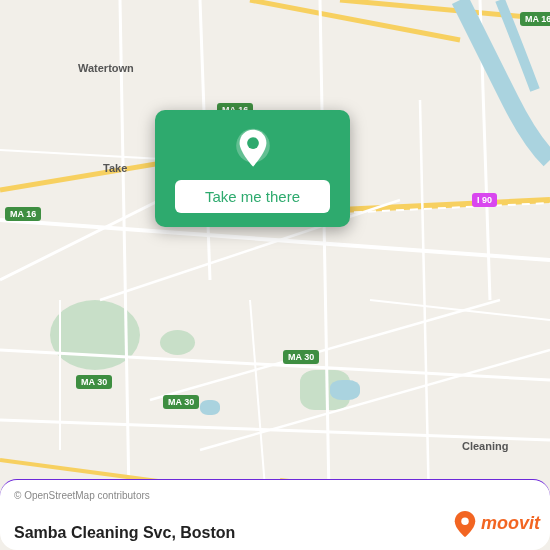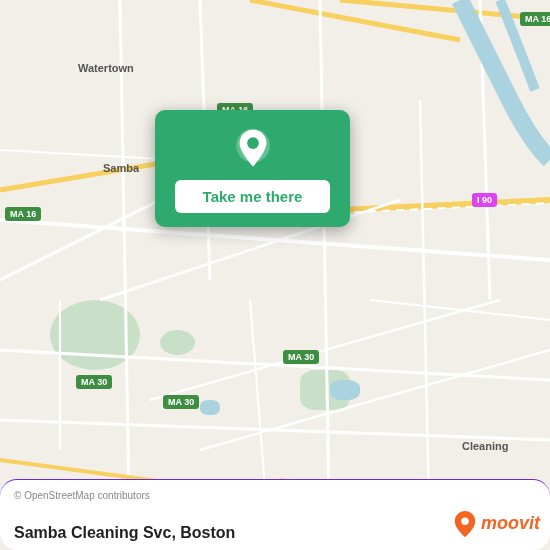--- a/index.html
+++ b/index.html
@@ -88,21 +88,21 @@
       margin-bottom: 10px;
     }
 
     #popup-button {
       background-color: white;
       color: #2eaa6e;
       border: none;
       border-radius: 6px;
       padding: 8px 22px;
       font-size: 15px;
-      font-weight: bold;
+      font-weight: normal;
       cursor: pointer;
       width: 100%;
       text-align: center;
     }
 
     
     #bottom-bar {
       position: absolute;
       bottom: 0;
       left: 0;
@@ -199,21 +199,21 @@
       <path d="M 500 0 Q 520 50 535 90" stroke="#aad3df" stroke-width="10" fill="none"></path>
 
       <line x1="0" y1="150" x2="180" y2="160" stroke="white" stroke-width="2"></line>
       <line x1="60" y1="300" x2="60" y2="450" stroke="white" stroke-width="2"></line>
       <line x1="370" y1="300" x2="550" y2="320" stroke="white" stroke-width="2"></line>
       <line x1="250" y1="300" x2="270" y2="550" stroke="white" stroke-width="2"></line>
     </svg>
 
     <span class="map-label" style="top:62px;left:78px;">Watertown</span>
     <span class="map-label" style="top:440px;left:462px;">Cleaning</span>
-    <span class="map-label" style="top:162px;left:103px;">Samba</span>
+    <span class="map-label" style="top:162px;left:103px;">Take</span>
 
     <span class="highway-badge" style="top:12px;left:520px;">MA 16</span>
     <span class="highway-badge" style="top:103px;left:217px;">MA 16</span>
     <span class="highway-badge" style="top:207px;left:5px;">MA 16</span>
     <span class="highway-badge highway-badge-blue" style="top:193px;left:472px;">I 90</span>
     <span class="highway-badge" style="top:375px;left:76px;">MA 30</span>
     <span class="highway-badge" style="top:395px;left:163px;">MA 30</span>
     <span class="highway-badge" style="top:350px;left:283px;">MA 30</span>
     <span class="highway-badge" style="top:480px;left:335px;">MA 9</span>
     <span class="highway-badge" style="top:485px;left:445px;">MA 9</span>

